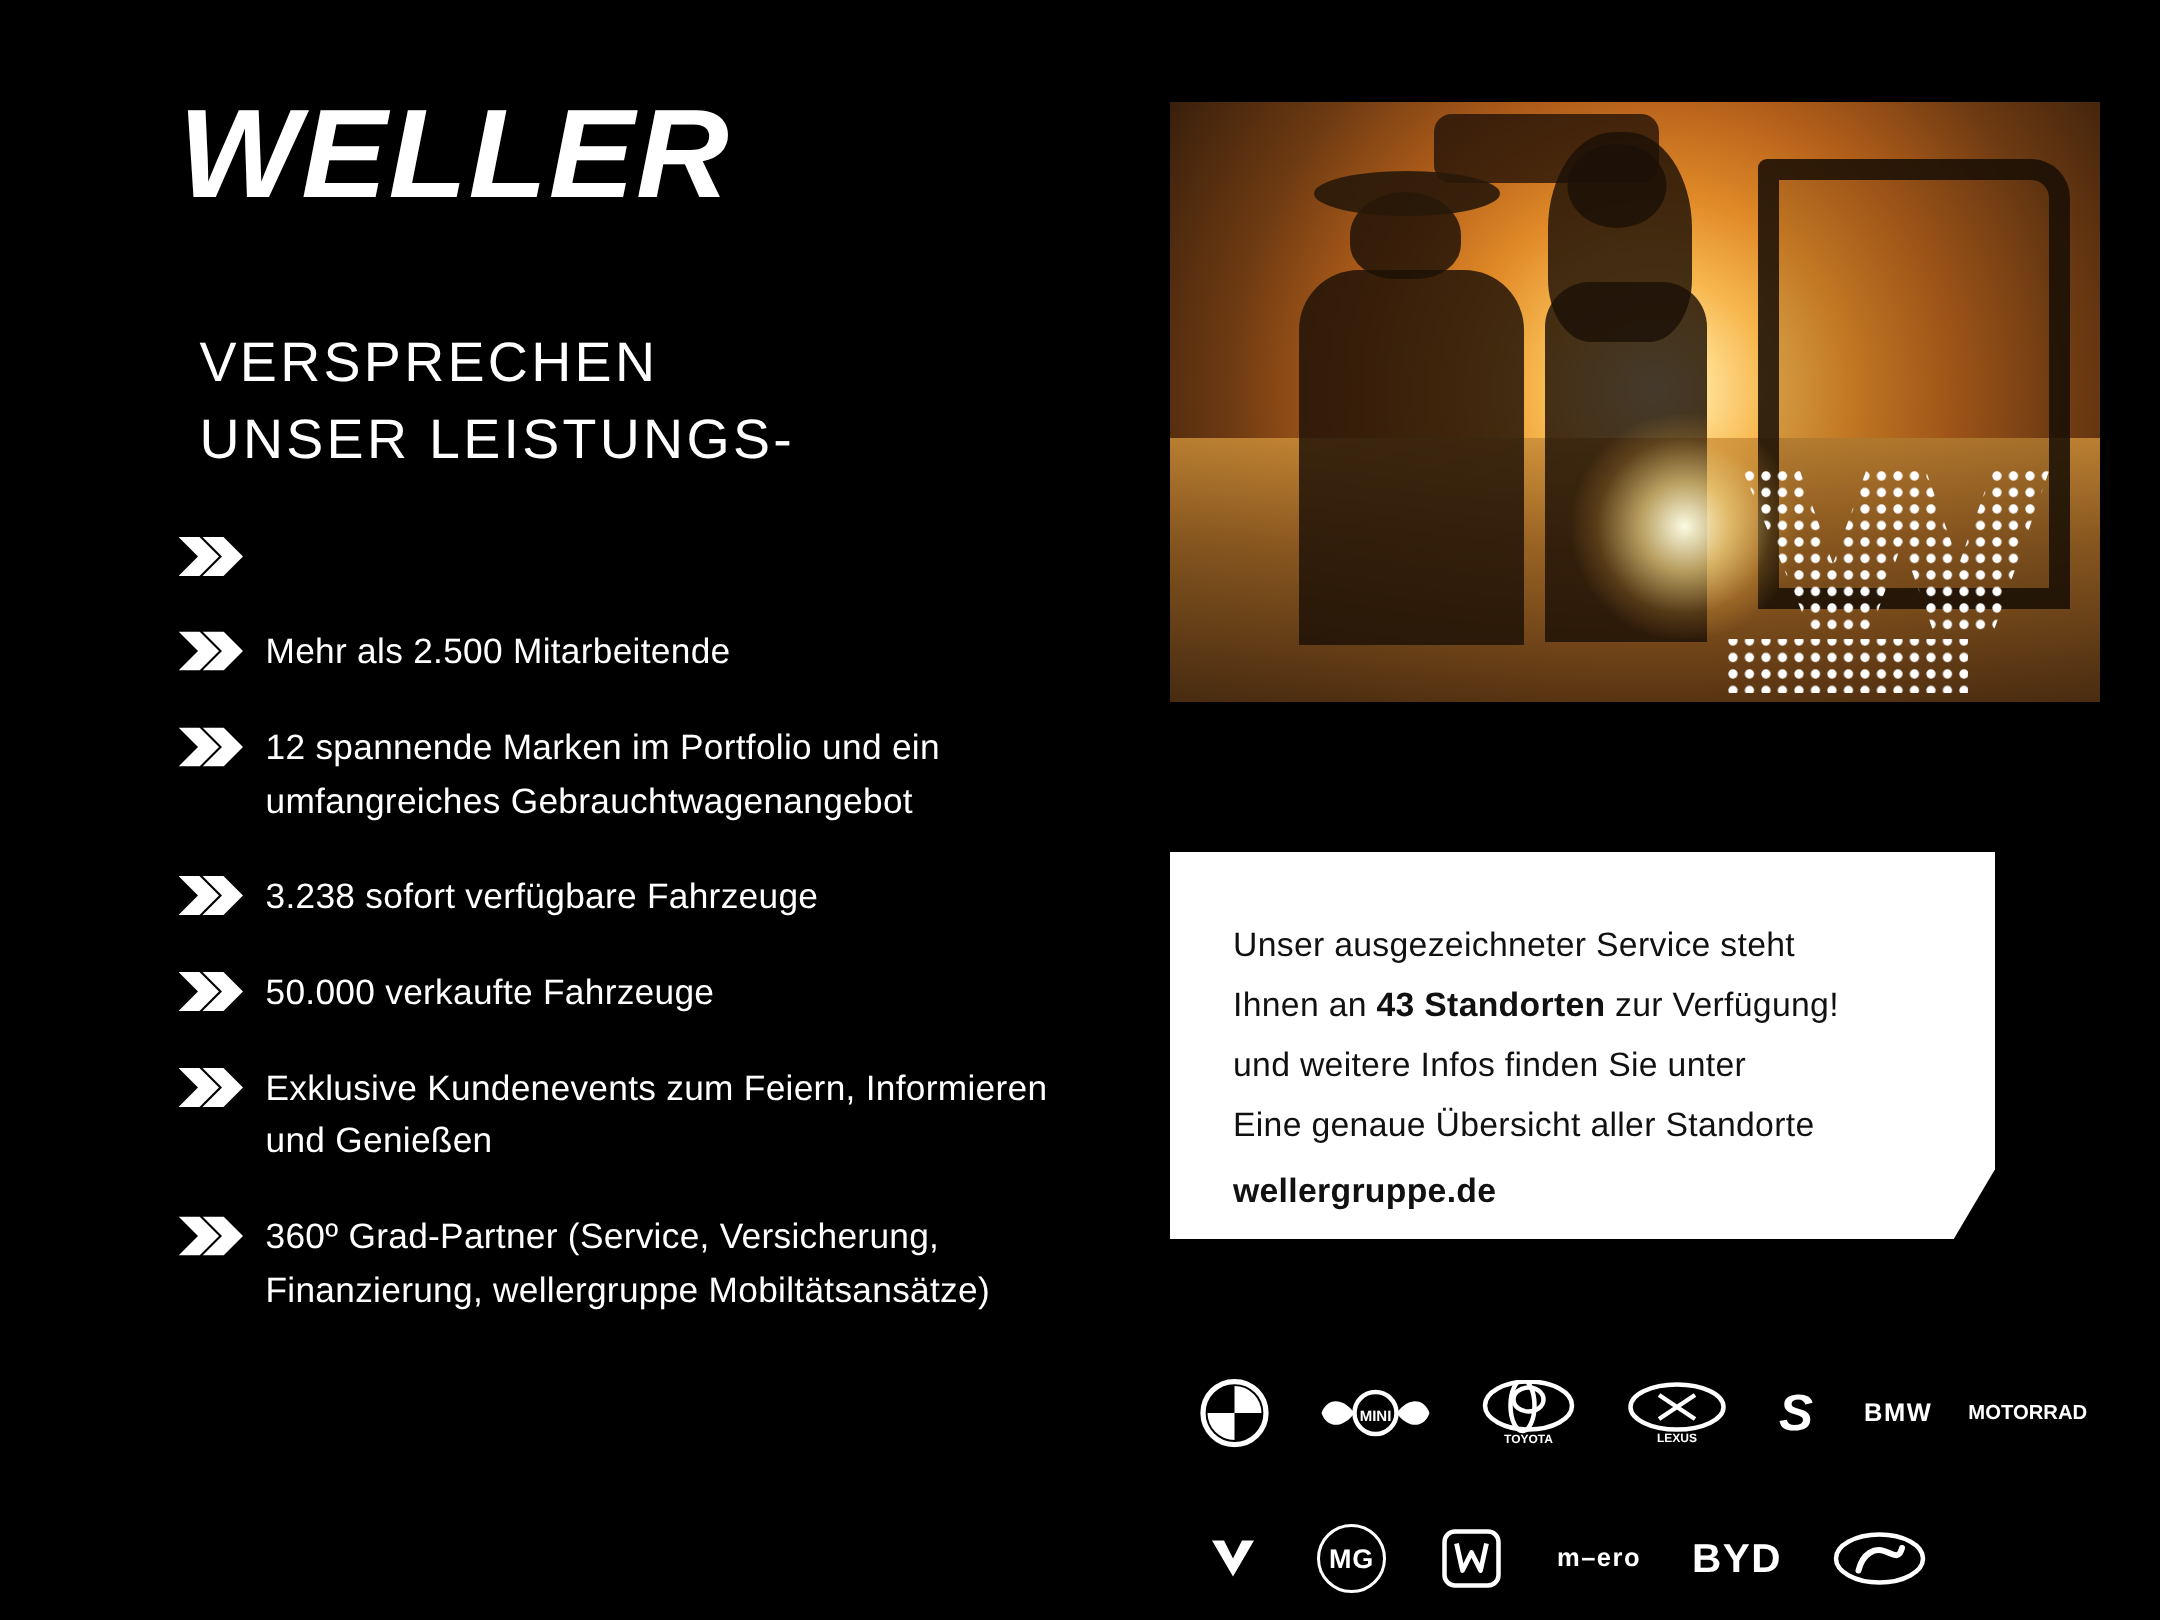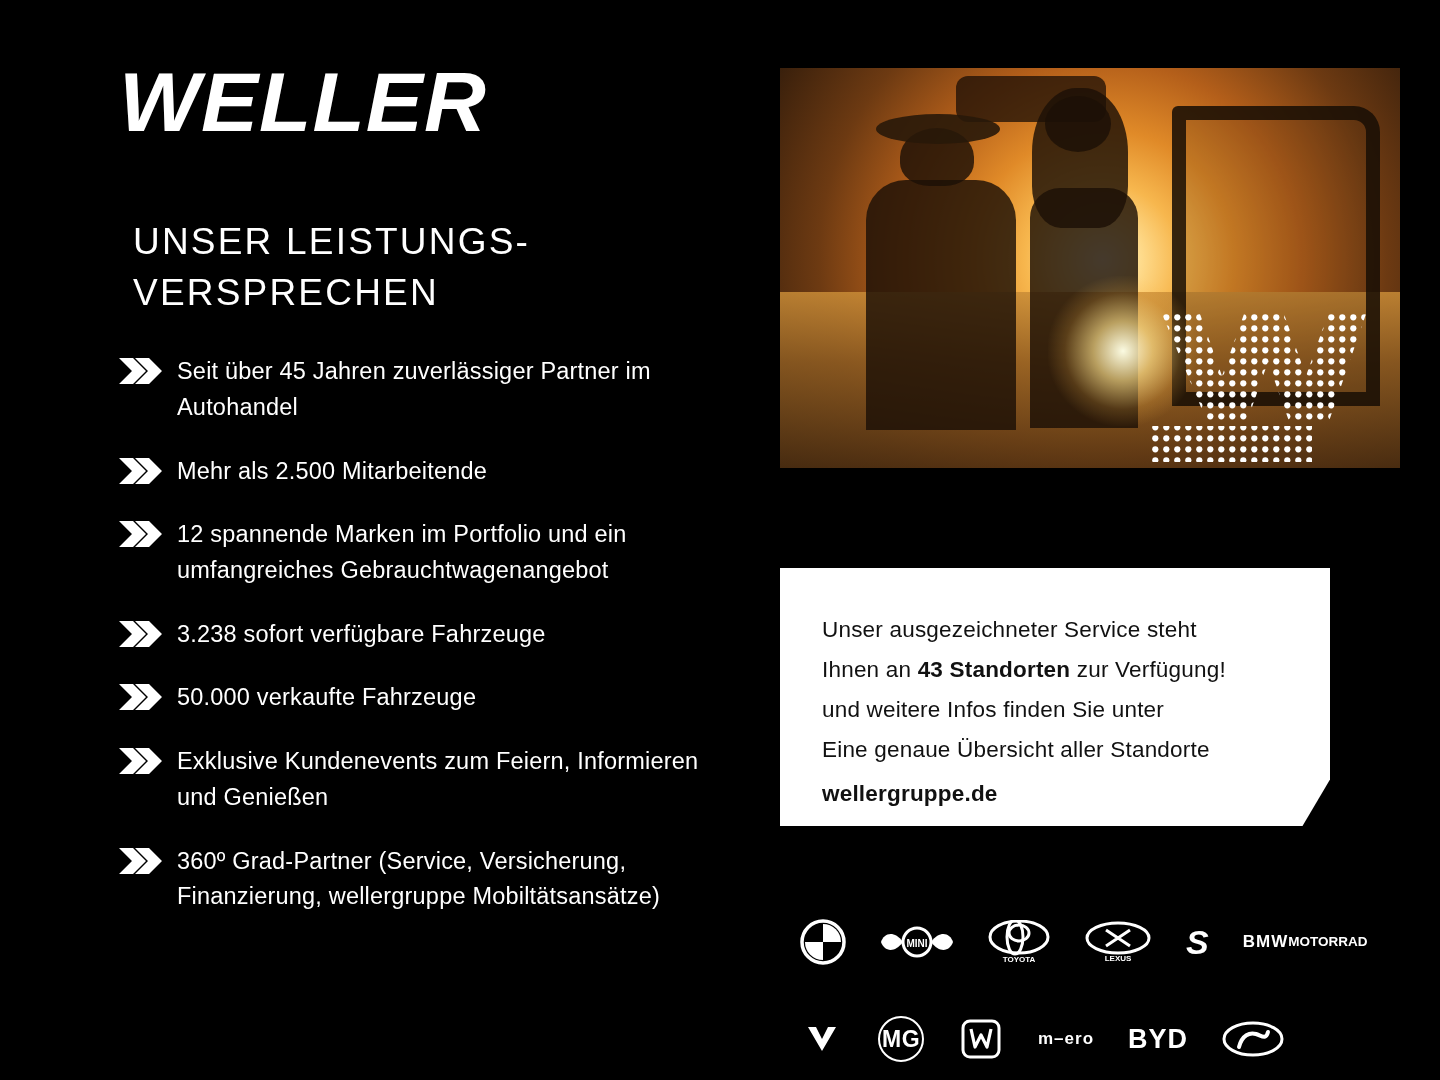--- a/index.html
+++ b/index.html
@@ -161,54 +161,54 @@
     align-items: center;
     justify-content: center;
     height: 50px;
   }
   .bmw-motorrad {
     text-align: center;
     line-height: 1.05;
     font-size: 13.5px;
     font-weight: 700;
     color: #fff;
+    gap: 24px;
   }
   .bmw-motorrad .big { font-size: 17px; letter-spacing: 1px; display: block; }
   .micro { font-size: 17px; font-weight: 700; letter-spacing: 1px; }
   .byd   { font-size: 27px; font-weight: 700; letter-spacing: 1px; }
   .mg-circle {
     width: 46px; height: 46px; border: 2.5px solid #fff; border-radius: 50%;
     display: flex; align-items: center; justify-content: center;
-    font-size: 23px; font-weight: 700; letter-spacing: 0.5px;
+    font-size: 18px; font-weight: 700; letter-spacing: 0.5px;
   }
   .seat-s { font-size: 34px; font-weight: 700; font-style: italic; }
 </style>
 </head>
 <body>
 
 <div class="page">
 
   <div class="left">
 
     <div class="brand">WELLER</div>
 
     <div class="promise-title">
+      <div>VERSPRECHEN</div>
       <div>UNSER LEISTUNGS-</div>
-      <div>VERSPRECHEN</div>
     </div>
 
     <ul class="bullets">
       <li class="bullet">
         <span class="chev">
           <svg width="44" height="26" viewBox="0 0 44 26">
               <polygon points="0,0 14,0 27,13 14,26 0,26 13,13" fill="#fff"></polygon>
               <polygon points="16,0 30,0 43,13 30,26 16,26 29,13" fill="#fff"></polygon>
             </svg>
         </span>
-        <span class="bullet-text">Seit über 45 Jahren zuverlässiger Partner im Autohandel</span>
       </li>
       <li class="bullet">
         <span class="chev">
           <svg width="44" height="26" viewBox="0 0 44 26">
               <polygon points="0,0 14,0 27,13 14,26 0,26 13,13" fill="#fff"></polygon>
               <polygon points="16,0 30,0 43,13 30,26 16,26 29,13" fill="#fff"></polygon>
             </svg>
         </span>
         <span class="bullet-text">Mehr als 2.500 Mitarbeitende</span>
       </li>

